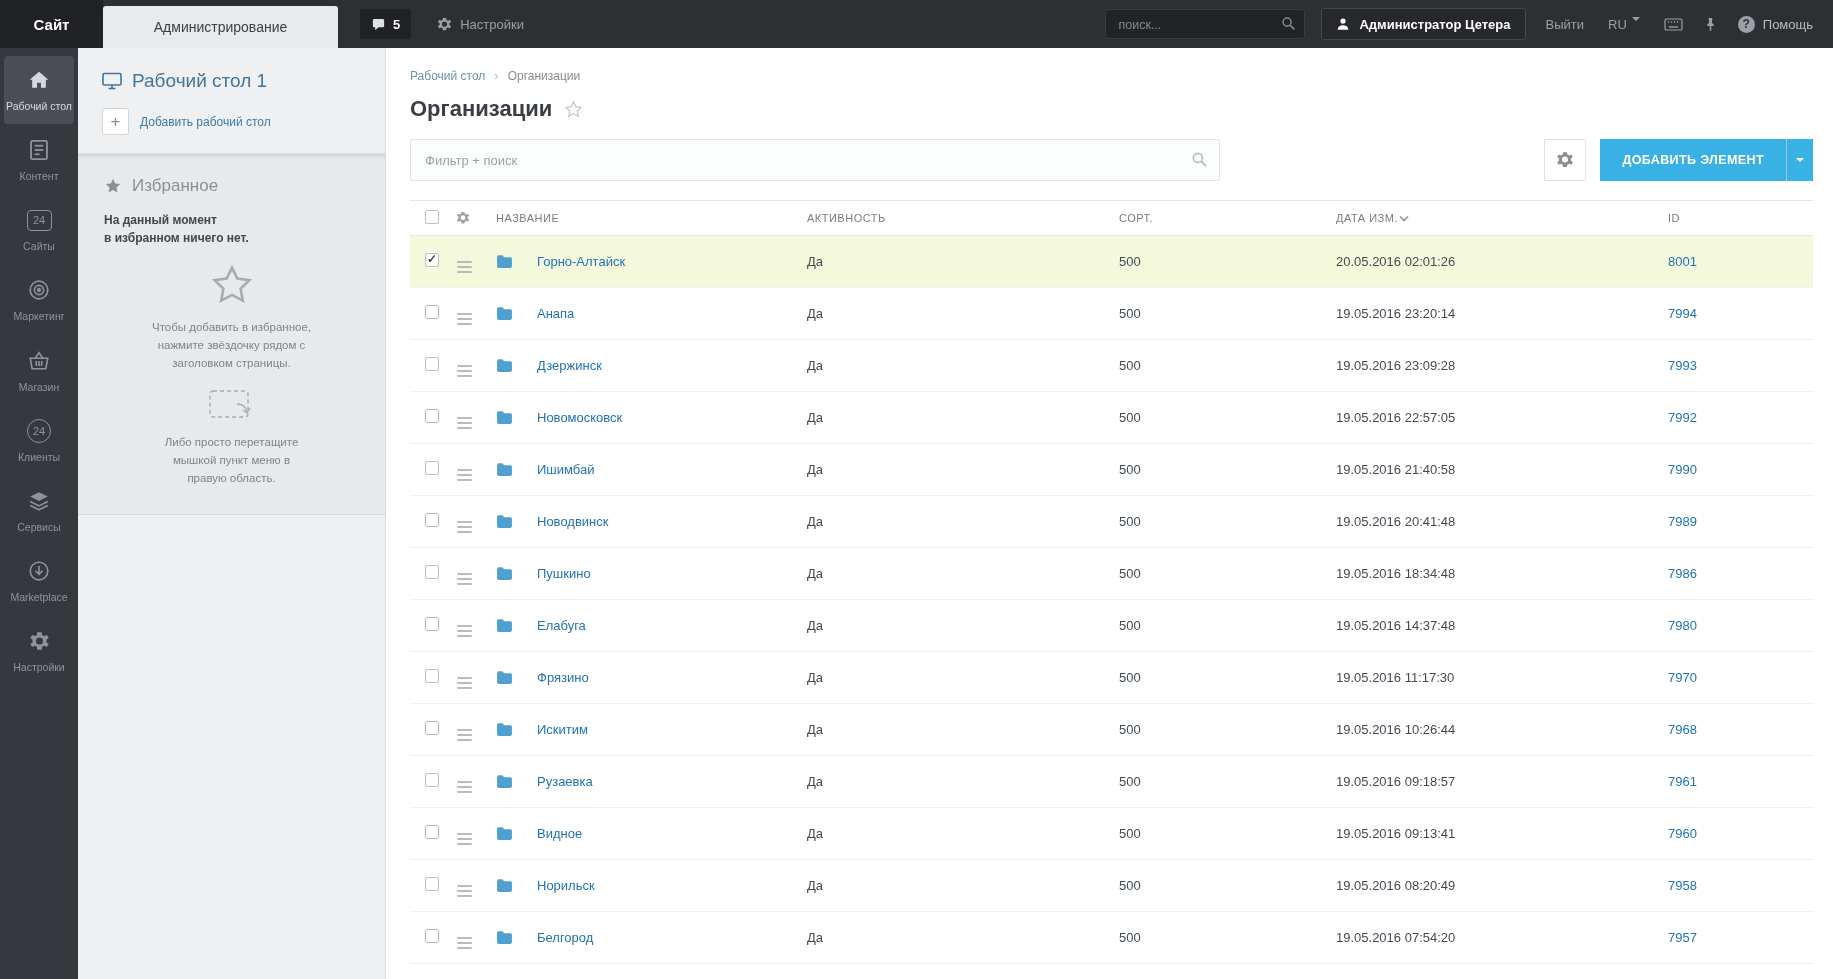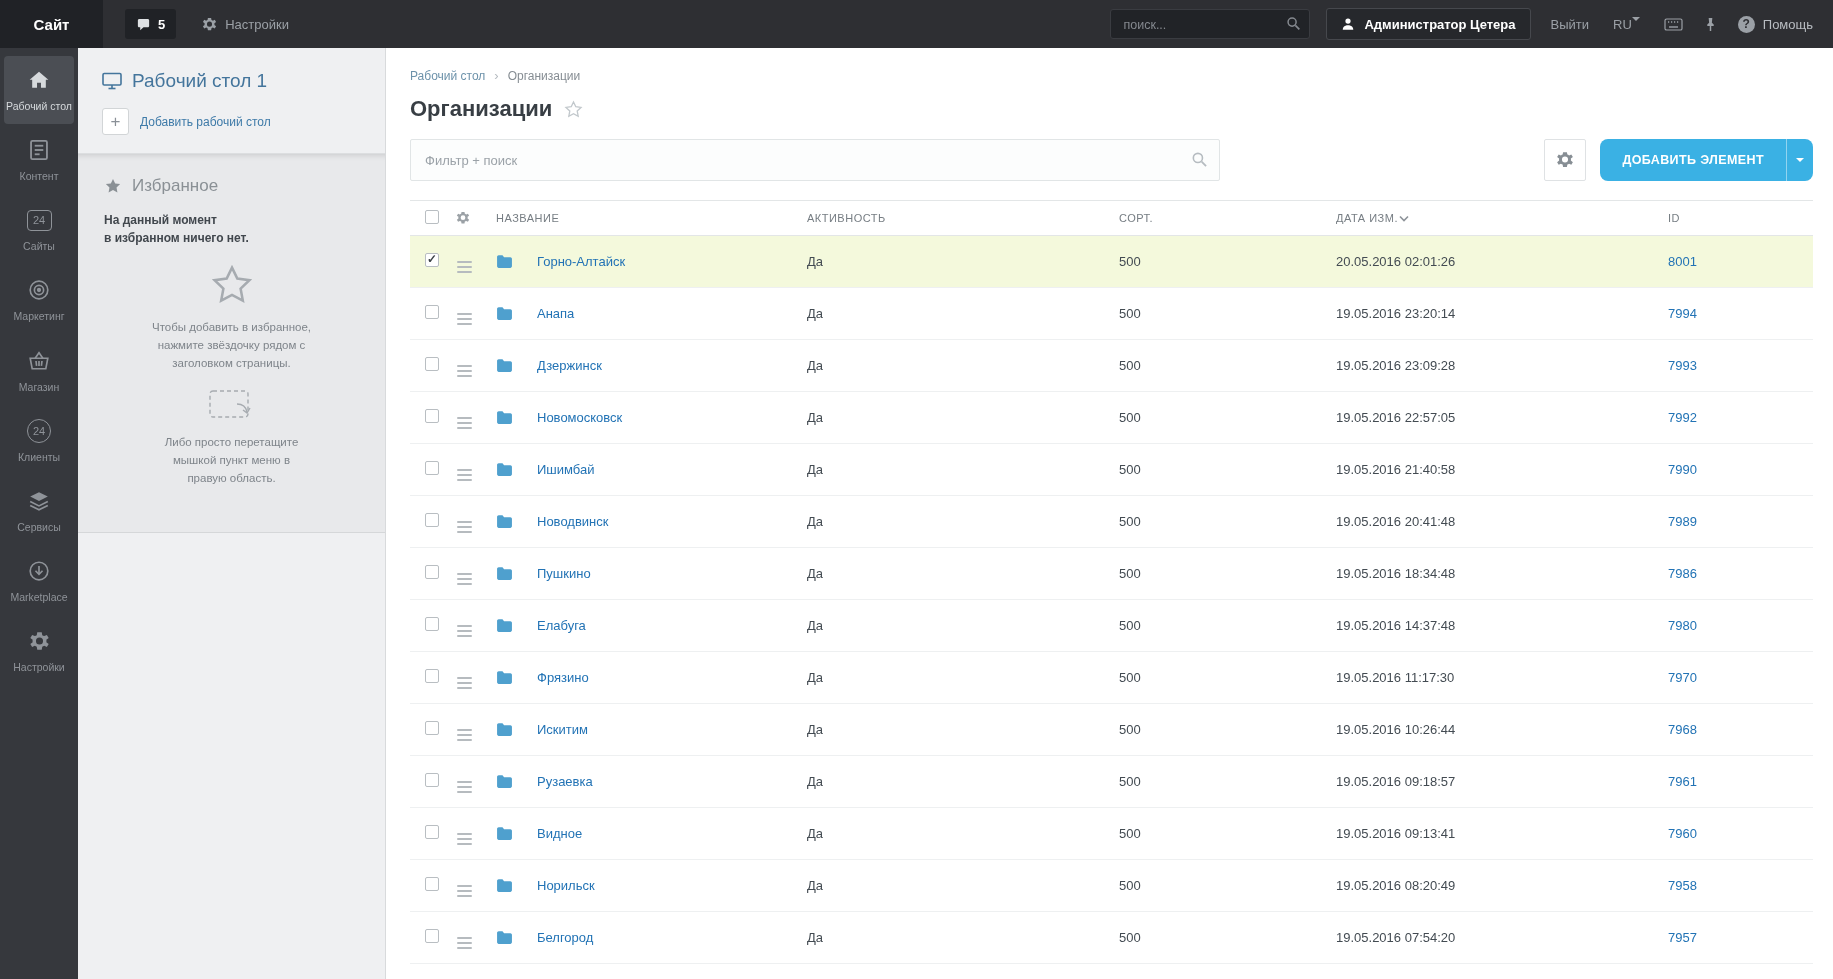--- a/index.html
+++ b/index.html
@@ -14,21 +14,21 @@
   .notif{margin-left:22px;height:30px;background:#202226;border-radius:3px;display:flex;align-items:center;gap:7px;padding:0 11px;color:#fff;font-weight:bold;font-size:13px;cursor:pointer}
   .notif svg{color:#dfe2e4}
   .top-settings{margin-left:26px;display:flex;align-items:center;gap:8px;color:#9ba0a6;font-size:13px;cursor:pointer}
   .top-spacer{flex:1}
   .top-search{position:relative;width:200px;height:30px;margin-right:16px}
   .top-search input{width:100%;height:100%;background:#212327;border:1px solid #3a3c41;border-radius:3px;color:#c7cacd;font-size:12.5px;padding:1px 30px 0 12px;font-family:inherit;outline:none}
   .top-search input::placeholder{color:#85898f}
   .top-search .sicon{position:absolute;right:9px;top:7px;color:#85898f}
   .user-btn{height:32px;background:#26282c;border:1px solid #46484d;border-radius:3px;display:flex;align-items:center;gap:9px;padding:0 14px;color:#fff;font-weight:bold;font-size:13px;margin-right:20px;cursor:pointer}
   .logout{color:#9ba0a6;font-size:13px;margin-right:24px;cursor:pointer}
-  .lang{color:#9ba0a6;font-size:13px;display:flex;align-items:flex-start;margin-right:24px;cursor:pointer}
+  .lang{color:#9ba0a6;font-size:13px;display:flex;align-items:flex-start;gap:5px;margin-right:24px;cursor:pointer}
   .caret-down{width:0;height:0;border-left:4px solid transparent;border-right:4px solid transparent;border-top:4px solid currentColor;display:inline-block}
   .kbd-icon,.pin-icon{color:#9ba0a6;margin-right:22px;cursor:pointer}
   .help{display:flex;align-items:center;gap:8px;color:#b9bdc2;font-size:13px;margin-right:20px;cursor:pointer}
   .help-q{width:17px;height:17px;border-radius:50%;background:#9ba0a6;color:#2e2f33;font-weight:bold;font-size:12px;display:flex;align-items:center;justify-content:center}
 
   
   .layout{display:flex;height:931px}
 
   
   .sidenav{width:78px;background:#36383d;padding-top:6px;flex:none}
@@ -39,21 +39,21 @@
   .badge24{width:25px;height:21px;border:1.5px solid currentColor;border-radius:4px;font-size:11px;font-weight:normal;display:flex;align-items:center;justify-content:center}
   .badge24.round{width:24px;height:24px;border-radius:50%}
 
   
   .panel{width:308px;background:#eff0f2;border-right:1px solid #d8dadc;display:flex;flex-direction:column;flex:none}
   .panel-top{padding:22px 24px 18px}
   .panel-title{display:flex;align-items:center;gap:10px;color:#44759c;font-size:19px;cursor:pointer}
   .add-desktop{display:flex;align-items:center;gap:11px;margin-top:16px;cursor:pointer}
   .plus-btn{width:27px;height:27px;background:#fff;border:1px solid #d2d5d7;border-radius:3px;color:#8a9097;font-size:17px;display:flex;align-items:center;justify-content:center}
   .add-label{color:#3e7aa8;font-size:12px}
-  .panel-fav{background:#e8e9eb;border-top:1px solid #dcdee0;border-bottom:1px solid #d5d7d9;box-shadow:inset 0 7px 7px -7px rgba(0,0,0,.18);padding:22px 26px 44px}
+  .panel-fav{background:#e8e9eb;border-top:1px solid #dcdee0;border-bottom:1px solid #d5d7d9;box-shadow:inset 0 7px 7px -7px rgba(0,0,0,.18);padding:22px 26px 26px}
   .fav-head{display:flex;align-items:center;gap:10px;color:#8a9095;font-size:17px}
   .fav-bold{margin-top:15px;font-size:12px;font-weight:bold;color:#41474d;line-height:1.5;white-space:pre-line}
   .fav-star{display:flex;justify-content:center;margin:16px 0 12px;color:#a6abb0}
   .fav-hint{font-size:11.5px;color:#7e848a;text-align:center;line-height:1.55;white-space:pre-line}
   .fav-drag{display:flex;justify-content:center;margin:18px 0 12px;color:#a6abb0}
   .panel-rest{flex:1}
 
   
   .main{flex:1;background:#fff;padding:20px 20px 0 24px;overflow:hidden}
   .breadcrumb{display:flex;align-items:center;gap:9px;font-size:12px}
@@ -63,21 +63,21 @@
   .page-title-row{display:flex;align-items:center;gap:12px;margin-top:13px}
   .page-title{font-size:22px;font-weight:bold;color:#383e44}
   .title-star{color:#c2c8cc;cursor:pointer}
   .controls{display:flex;align-items:center;margin-top:17px}
   .filter-box{position:relative;width:810px;height:42px}
   .filter-box input{width:100%;height:100%;border:1px solid #e1e5e6;background:#fcfdfd;border-radius:2px;padding:0 40px 0 14px;font-size:13px;color:#444;font-family:inherit;outline:none}
   .filter-box input::placeholder{color:#9ba2a8}
   .filter-box .sicon{position:absolute;right:12px;top:12px;color:#b6bcc1;cursor:pointer}
   .ctl-spacer{flex:1}
   .gear-btn{width:42px;height:42px;border:1px solid #dfe2e4;background:#fff;border-radius:2px;display:flex;align-items:center;justify-content:center;color:#878e94;cursor:pointer}
-  .add-btn{display:flex;margin-left:14px;height:42px;border-radius:8px;overflow:hidden;cursor:pointer}
+  .add-btn{display:flex;margin-left:14px;height:42px;border-radius:0;overflow:hidden;cursor:pointer}
   .add-main{background:#3ab1e4;color:#fff;font-size:12.5px;font-weight:bold;letter-spacing:.4px;display:flex;align-items:center;padding:0 22px}
   .add-caret{background:#3ab1e4;border-left:1px solid rgba(255,255,255,.45);width:27px;display:flex;align-items:center;justify-content:center;color:#fff}
 
   
   .table{margin-top:19px}
   .thead,.trow{display:grid;grid-template-columns:44px 42px 311px 312px 217px 332px 1fr;align-items:center}
   .thead{height:36px;border-top:1px solid #e3e6e7;border-bottom:1px solid #e3e6e7;color:#767d83;font-size:11px;font-weight:normal;letter-spacing:.5px}
   .th-gear{color:#9ba1a6;margin-left:2px}
   .trow{height:52px;border-bottom:1px solid #eef0f1;font-size:13px;color:#434b52}
   .trow.selected{background:#f4f9dc}
@@ -89,20 +89,23 @@
   .name-link,.id-link{color:#2273b5;text-decoration:none;cursor:pointer}
   .th-date{display:flex;align-items:center;gap:1px;cursor:pointer}
   .sort-chev{color:#8d9399}
 </style>
 </head>
 <body>
 
 <div class="topbar">
   <div class="site-btn">
     <span>Сайт</span>
+  </div>
+  <div class="admin-tab">
+    <span>Администрирование</span>
   </div>
   <div class="notif">
     <span>
       <svg width="15" height="15" viewBox="0 0 16 16" fill="currentColor">
           <path d="M2 3.5C2 2.7 2.7 2 3.5 2h9c.8 0 1.5.7 1.5 1.5v6c0 .8-.7 1.5-1.5 1.5H8l-3.5 3v-3h-1C2.7 11 2 10.3 2 9.5z"></path>
         </svg>
     </span>
     <span>5</span>
   </div>
   <div class="top-settings">

